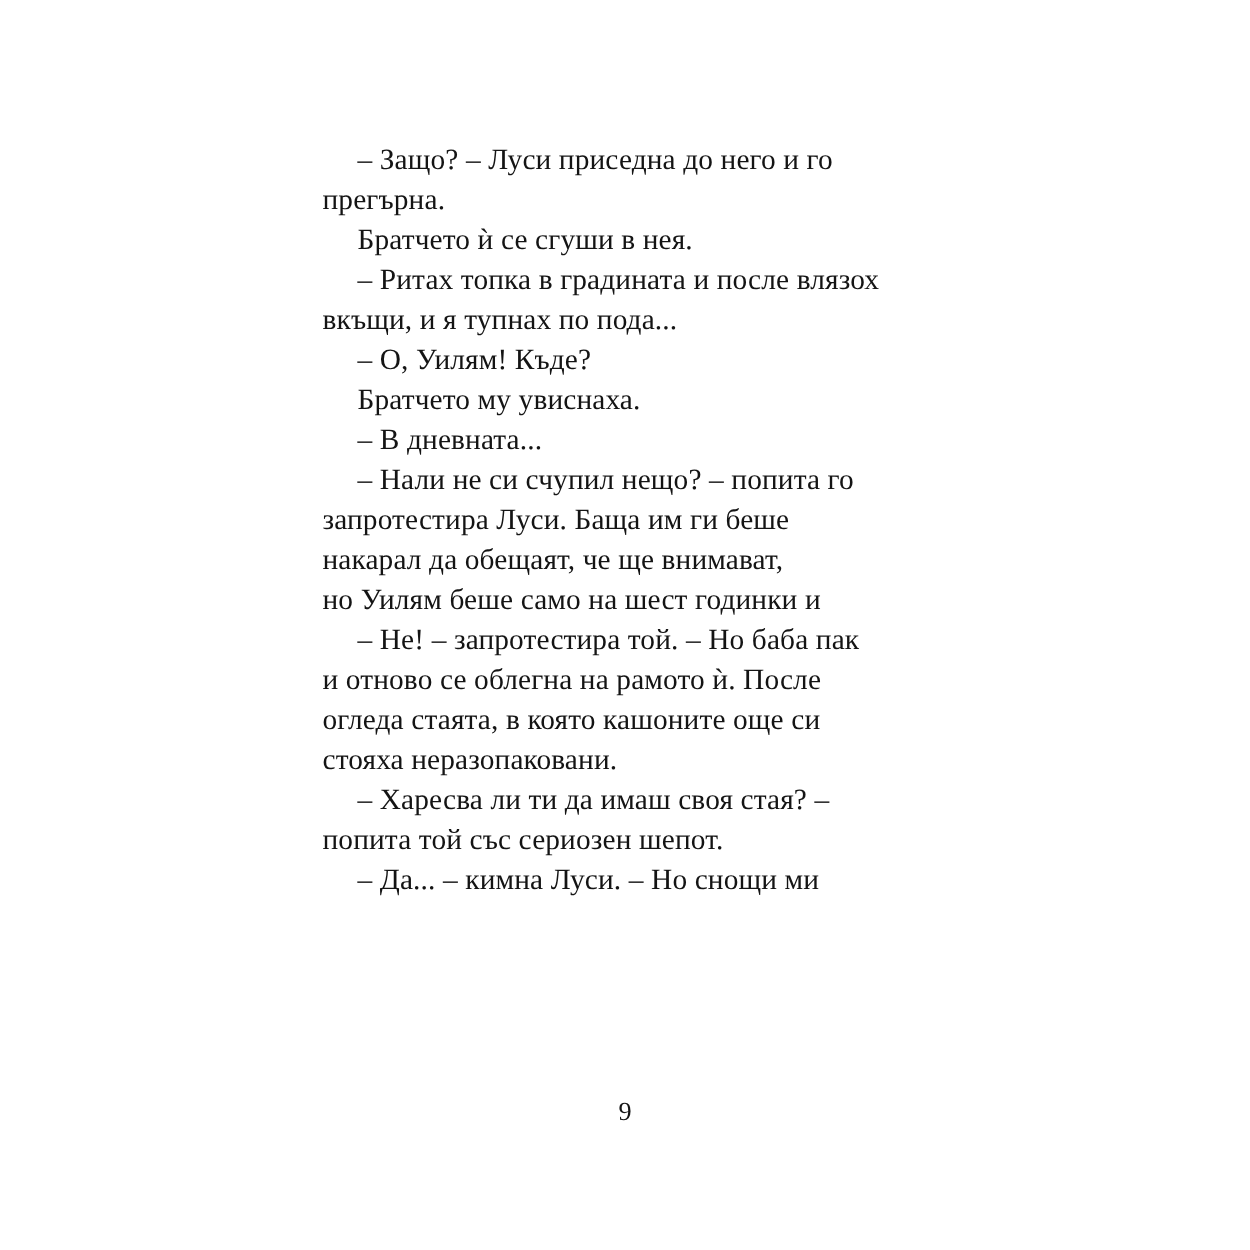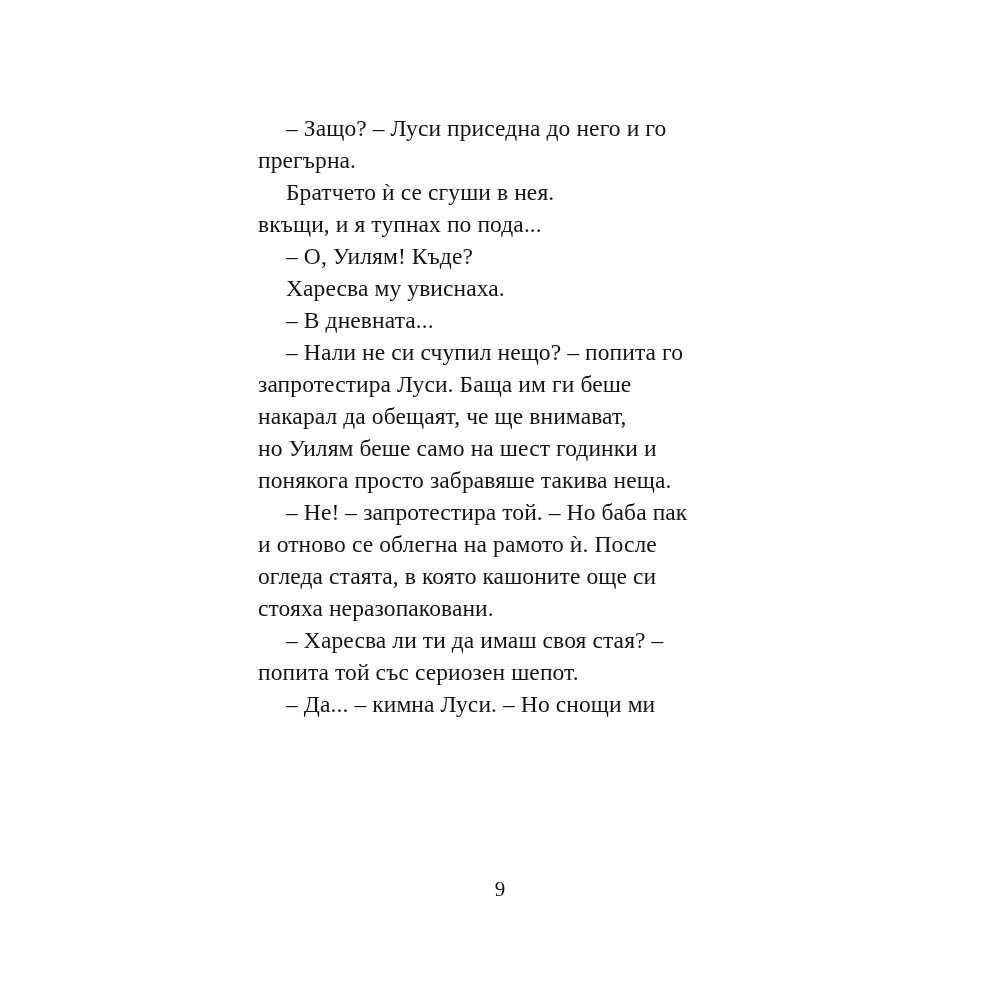--- a/index.html
+++ b/index.html
@@ -54,29 +54,29 @@
 </style>
 </head>
 <body>
 
 <div class="page">
 
   <div class="text-block">
     <div class="line indent">– Защо? – Луси приседна до него и го</div>
     <div class="line">прегърна.</div>
     <div class="line indent">Братчето ѝ се сгуши в нея.</div>
+    <div class="line indent">– Ритах топка в градината и после влязох</div>
     <div class="line">вкъщи, и я тупнах по пода...</div>
     <div class="line indent">– О, Уилям! Къде?</div>
-    <div class="line indent">Харесва му увиснаха.</div>
+    <div class="line indent">Братчето му увиснаха.</div>
     <div class="line indent">– В дневната...</div>
     <div class="line indent">– Нали не си счупил нещо? – попита го</div>
     <div class="line">запротестира Луси. Баща им ги беше</div>
     <div class="line">накарал да обещаят, че ще внимават,</div>
     <div class="line">но Уилям беше само на шест годинки и</div>
-    <div class="line">понякога просто забравяше такива неща.</div>
     <div class="line indent">– Не! – запротестира той. – Но баба пак</div>
     <div class="line">и отново се облегна на рамото ѝ. После</div>
     <div class="line">огледа стаята, в която кашоните още си</div>
     <div class="line">стояха неразопаковани.</div>
     <div class="line indent">– Харесва ли ти да имаш своя стая? –</div>
     <div class="line">попита той със сериозен шепот.</div>
     <div class="line indent">– Да... – кимна Луси. – Но снощи ми</div>
   </div>
 
   <div class="page-number">9</div>

